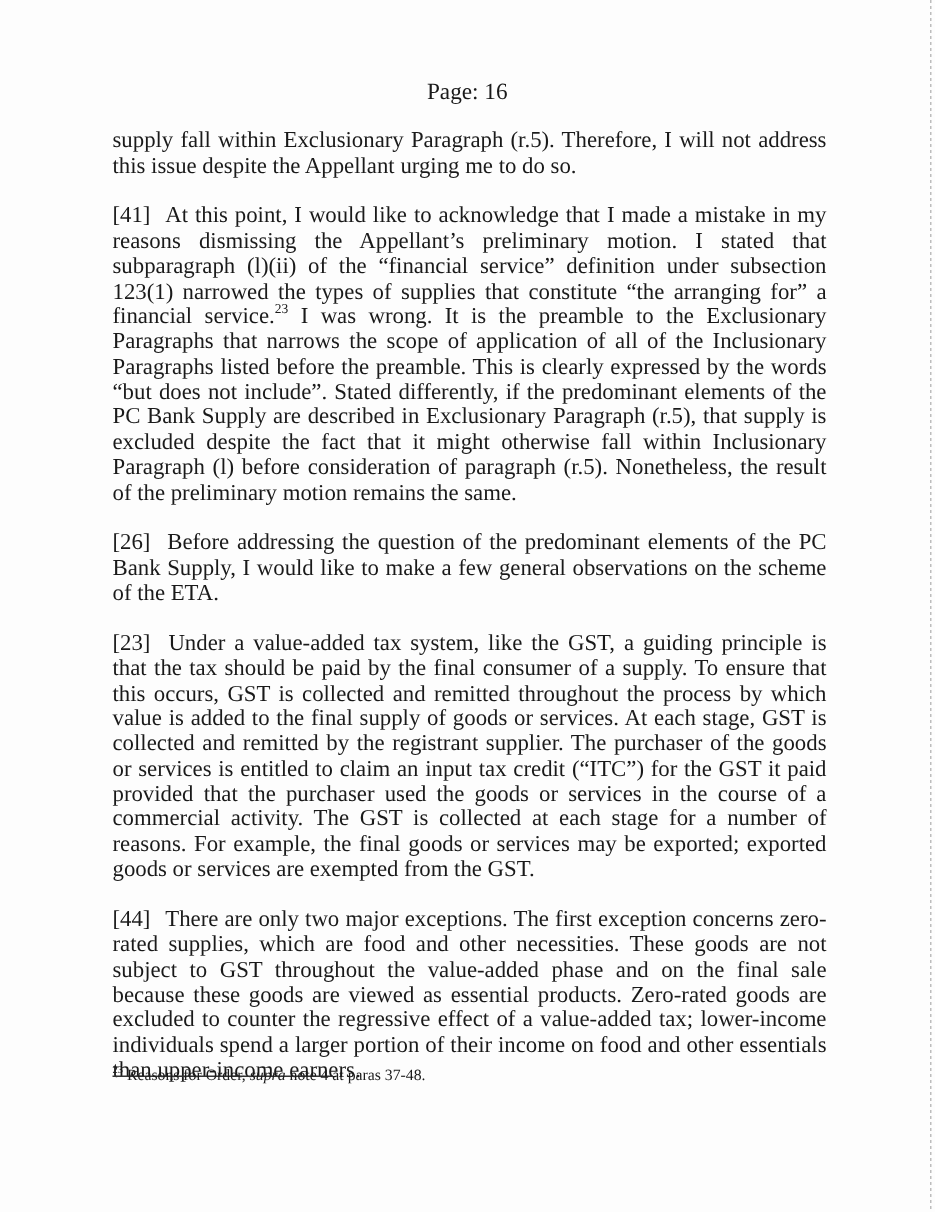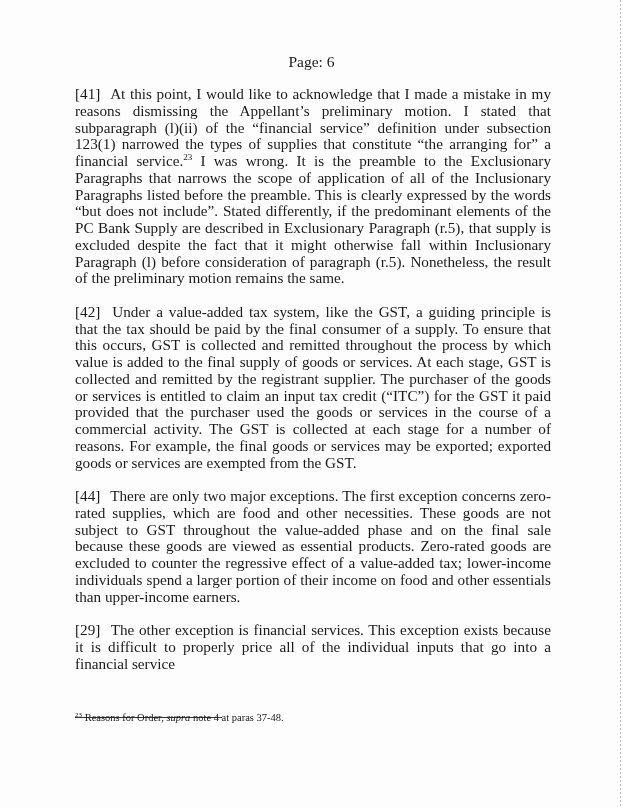--- a/index.html
+++ b/index.html
@@ -28,38 +28,41 @@
   }
   .footnote sup { font-size:7px; }
   .scan-edge {
     position:absolute; top:0; right:2px; width:1px; height:808px;
     background:repeating-linear-gradient(to bottom, #bdbdbd 0 2px, transparent 2px 4px);
   }
 </style>
 </head>
 <body>
 
-<div class="page-header">Page: 6</div>
+<div class="page-header">Page: 16</div>
 
 <div class="body">
+  <p class="para">
+    <span>supply fall within Exclusionary Paragraph (r.5). Therefore, I will not address this issue despite the Appellant urging me to do so.</span>
+  </p>
   <p class="para">
     <span class="num">[41]</span>
     <span>At this point, I would like to acknowledge that I made a mistake in my reasons dismissing the Appellant’s preliminary motion. I stated that subparagraph (l)(ii) of the “financial service” definition under subsection 123(1) narrowed the types of supplies that constitute “the arranging for” a financial service.</span><sup>23</sup><span> I was wrong. It is the preamble to the Exclusionary Paragraphs that narrows the scope of application of all of the Inclusionary Paragraphs listed before the preamble. This is clearly expressed by the words “but does not include”. Stated differently, if the predominant elements of the PC Bank Supply are described in Exclusionary Paragraph (r.5), that supply is excluded despite the fact that it might otherwise fall within Inclusionary Paragraph (l) before consideration of paragraph (r.5). Nonetheless, the result of the preliminary motion remains the same.</span>
   </p>
   <p class="para">
-    <span class="num">[42]</span>
+    <span class="num">[26]</span>
+    <span>Before addressing the question of the predominant elements of the PC Bank Supply, I would like to make a few general observations on the scheme of the ETA.</span>
+  </p>
+  <p class="para">
+    <span class="num">[23]</span>
     <span>Under a value-added tax system, like the GST, a guiding principle is that the tax should be paid by the final consumer of a supply. To ensure that this occurs, GST is collected and remitted throughout the process by which value is added to the final supply of goods or services. At each stage, GST is collected and remitted by the registrant supplier. The purchaser of the goods or services is entitled to claim an input tax credit (“ITC”) for the GST it paid provided that the purchaser used the goods or services in the course of a commercial activity. The GST is collected at each stage for a number of reasons. For example, the final goods or services may be exported; exported goods or services are exempted from the GST.</span>
   </p>
   <p class="para">
     <span class="num">[44]</span>
     <span>There are only two major exceptions. The first exception concerns zero-rated supplies, which are food and other necessities. These goods are not subject to GST throughout the value-added phase and on the final sale because these goods are viewed as essential products. Zero-rated goods are excluded to counter the regressive effect of a value-added tax; lower-income individuals spend a larger portion of their income on food and other essentials than upper-income earners.</span>
-  </p>
-  <p class="para">
-    <span class="num">[29]</span>
-    <span>The other exception is financial services. This exception exists because it is difficult to properly price all of the individual inputs that go into a financial service</span>
   </p>
 </div>
 
 <div class="footnote-rule"></div>
 <div class="footnote">
   <sup>23</sup><span> Reasons for Order, </span><em>supra</em><span> note 4 at paras 37-48.</span>
 </div>
 
 <div class="scan-edge"></div>
 

